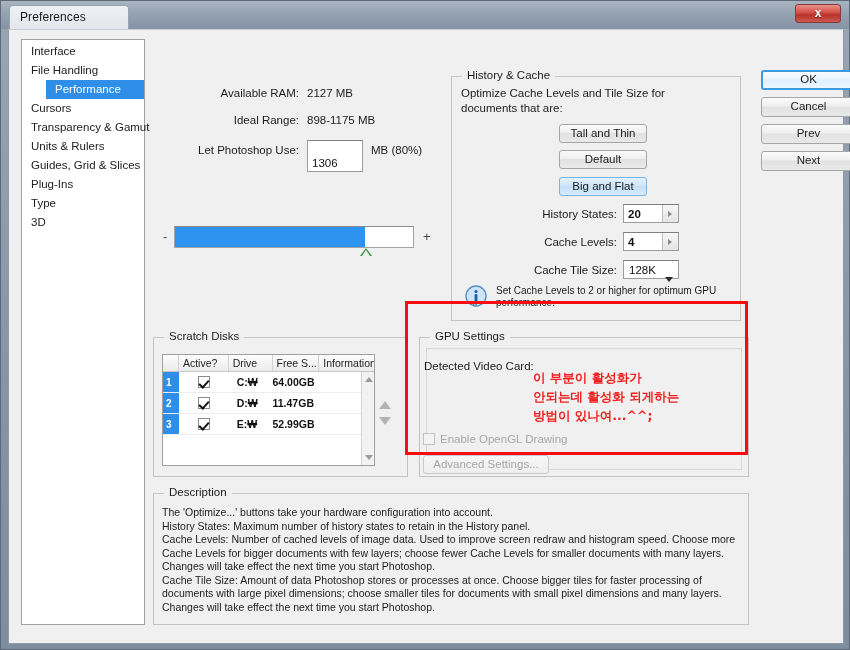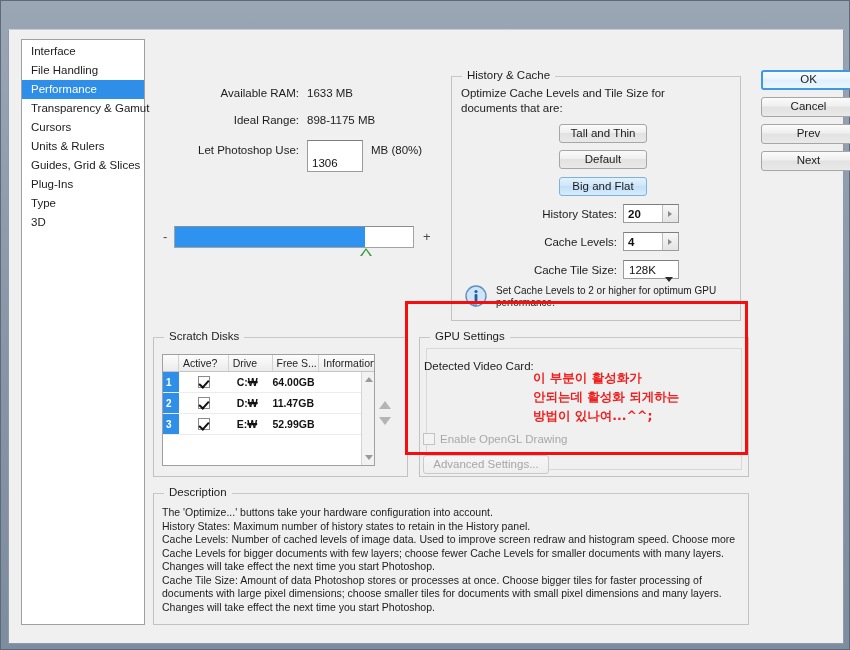--- a/index.html
+++ b/index.html
@@ -82,20 +82,21 @@
     line-height: 19px;
     padding-left: 9px;
     font-size: 11.5px;
     color: #202020;
     white-space: nowrap;
     cursor: default;
   }
   .side-item.selected {
     background: #2f8fe8;
     color: #ffffff;
+    margin-left: 24px;
   }
 
   
   .group {
     position: absolute;
     border: 1px solid #c2c2c2;
     border-top-color: #c8c8c8;
     background: transparent;
   }
   .group > .legend {
@@ -429,38 +430,42 @@
     width: 95px;
     height: 20px;
     margin-bottom: 7px;
   }
 </style>
 </head>
 <body>
 
 <div id="window">
 
+  <div id="titlebar">
+    <div id="title-tab">Preferences</div>
+    <div id="close-button">x</div>
+  </div>
 
   <div id="dialog">
 
     <div id="sidebar">
       <div class="side-item">Interface</div>
       <div class="side-item">File Handling</div>
       <div class="side-item selected">Performance</div>
+      <div class="side-item">Cursors</div>
       <div class="side-item">Transparency &amp; Gamut</div>
-      <div class="side-item">Cursors</div>
       <div class="side-item">Units &amp; Rulers</div>
       <div class="side-item">Guides, Grid &amp; Slices</div>
       <div class="side-item">Plug-Ins</div>
       <div class="side-item">Type</div>
       <div class="side-item">3D</div>
     </div>
 
     <div class="row-label" style="left:185px; top:57px; width:105px;">Available RAM:</div>
-    <div class="row-value" style="left:298px; top:57px;">1633 MB</div>
+    <div class="row-value" style="left:298px; top:57px;">2127 MB</div>
     <div class="row-label" style="left:185px; top:84px; width:105px;">Ideal Range:</div>
     <div class="row-value" style="left:298px; top:84px;">898-1175 MB</div>
     <div class="row-label" style="left:165px; top:114px; width:125px;">Let Photoshop Use:</div>
     <div class="tinput" style="left:298px; top:110px; width:56px;">1306</div>
     <div class="row-value" style="left:362px; top:114px;">MB (80%)</div>
 
     <div class="slider-sign" style="left:154px; top:199px;">-</div>
     <div class="slider-sign" style="left:414px; top:199px;">+</div>
     <div id="slider-track">
       <div id="slider-fill" style="width: 80%;"></div>

